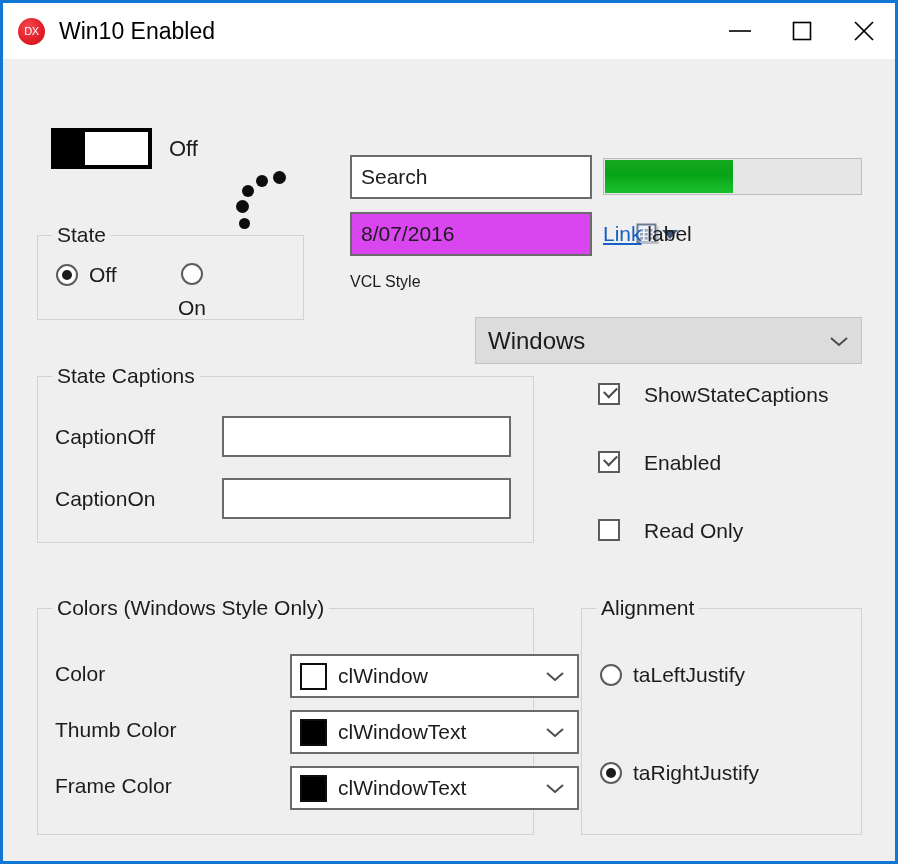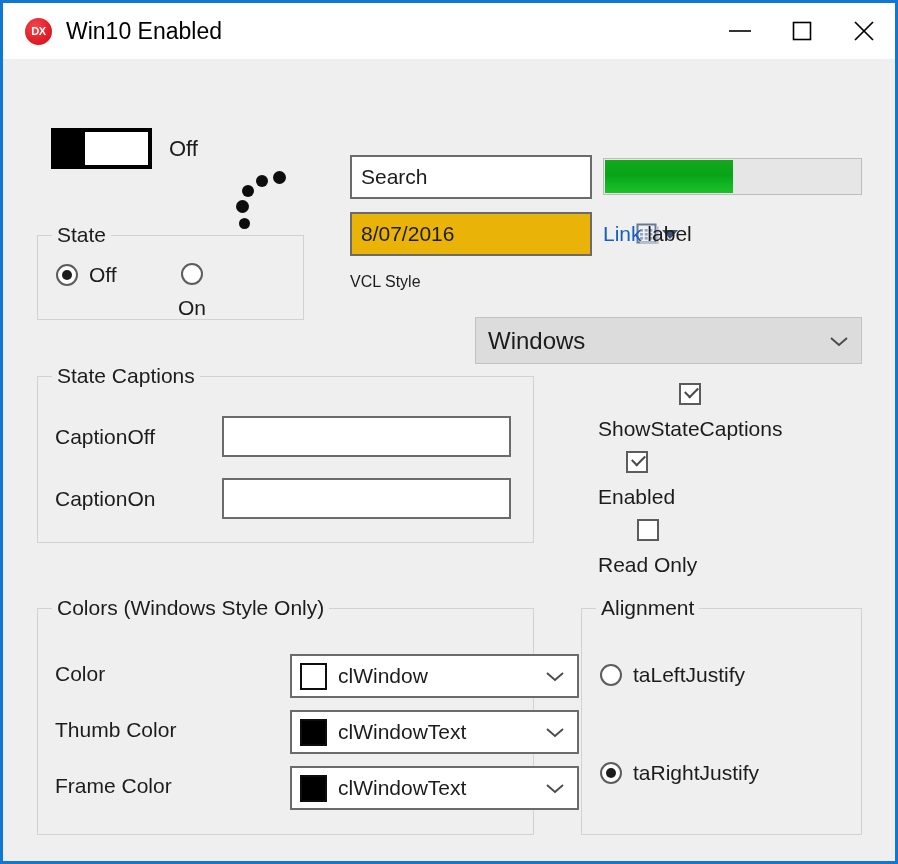--- a/index.html
+++ b/index.html
@@ -19,24 +19,24 @@
     background: #efefef;
   }
   .titlebar {
     position: absolute; left: 0; top: 0;
     width: 892px; height: 56px;
     background: #ffffff;
     display: flex; align-items: center;
   }
   .app-icon {
     width: 27px; height: 27px; border-radius: 50%;
-    margin-left: 22px;
+    margin-left: 15px;
     background: radial-gradient(circle at 38% 33%, #f4464e 0%, #e21f28 58%, #c8111a 100%);
     display: flex; align-items: center; justify-content: center;
-    color: #ffffff; font-size: 11px; font-weight: bold;
+    color: #ffffff; font-size: 11px; font-weight: normal;
     letter-spacing: -0.5px;
     font-family: "Liberation Sans", sans-serif;
   }
   .title-text {
     margin-left: 14px;
     font-size: 23px; color: #000000;
     font-family: "Liberation Sans", sans-serif;
   }
   .caption-buttons {
     position: absolute; right: 0; top: 0; height: 56px;
@@ -97,21 +97,21 @@
     font-family: "Liberation Sans", sans-serif;
     font-size: 21px; color: #1c1c1c;
     padding: 0 6px 0 9px;
   }
   .search-icon { width: 40px; display: flex; align-items: center; justify-content: center; }
 
   
   .date-box {
     position: absolute; left: 347px; top: 153px;
     width: 242px; height: 44px;
-    background: #eab308;
+    background: #d946ef;
     border: 2px solid #6b6b6b;
     display: flex; align-items: center;
   }
   .date-text {
     flex: 1; border: 0; outline: none; background: transparent;
     font-family: "Liberation Sans", sans-serif;
     font-size: 21px; color: #1c1c1c;
     padding: 0 4px 0 9px;
   }
   .cal-icon { width: 28px; display: flex; align-items: center; justify-content: center; }
@@ -125,21 +125,21 @@
     border: 1px solid #bcbcbc;
     padding: 1px;
   }
   .progress-fill {
     height: 100%;
     background: linear-gradient(to bottom, #16a81f 0%, #06a417 45%, #12b524 75%, #1bbf2b 100%);
   }
 
   
   .link-line { position: absolute; left: 600px; top: 163px; font-size: 21px; color: #1c1c1c; }
-  .link-a { color: #1560c4; cursor: pointer; }
+  .link-a { color: #1560c4; text-decoration: underline; cursor: pointer; }
 
   
   .group {
     position: absolute;
     border: 1px solid #d2d2d2;
     background: transparent;
   }
   .group > .group-title {
     position: absolute; top: -13px; left: 14px;
     background: #efefef;
@@ -164,21 +164,21 @@
     width: 22px; height: 22px;
     background: #ffffff; border: 2px solid #5c5c5c;
     position: relative; flex: 0 0 auto;
   }
   .check.on::after {
     content: ""; position: absolute; left: 4px; top: 2px;
     width: 11px; height: 6px;
     border-left: 2.5px solid #4a4a4a; border-bottom: 2.5px solid #4a4a4a;
     transform: rotate(-45deg);
   }
-  .row-check { display: flex; align-items: center; gap: 12px; flex-direction: column; }
+  .row-check { display: flex; align-items: flex-start; gap: 24px; }
 
   
   .cap-edit {
     position: absolute; height: 41px; width: 289px;
     background: #ffffff; border: 2px solid #6b6b6b;
   }
   .cap-edit input {
     width: 100%; height: 100%; border: 0; outline: none; background: transparent;
     font-family: "Liberation Sans", sans-serif; font-size: 21px; color: #1c1c1c;
     padding: 0 6px;

